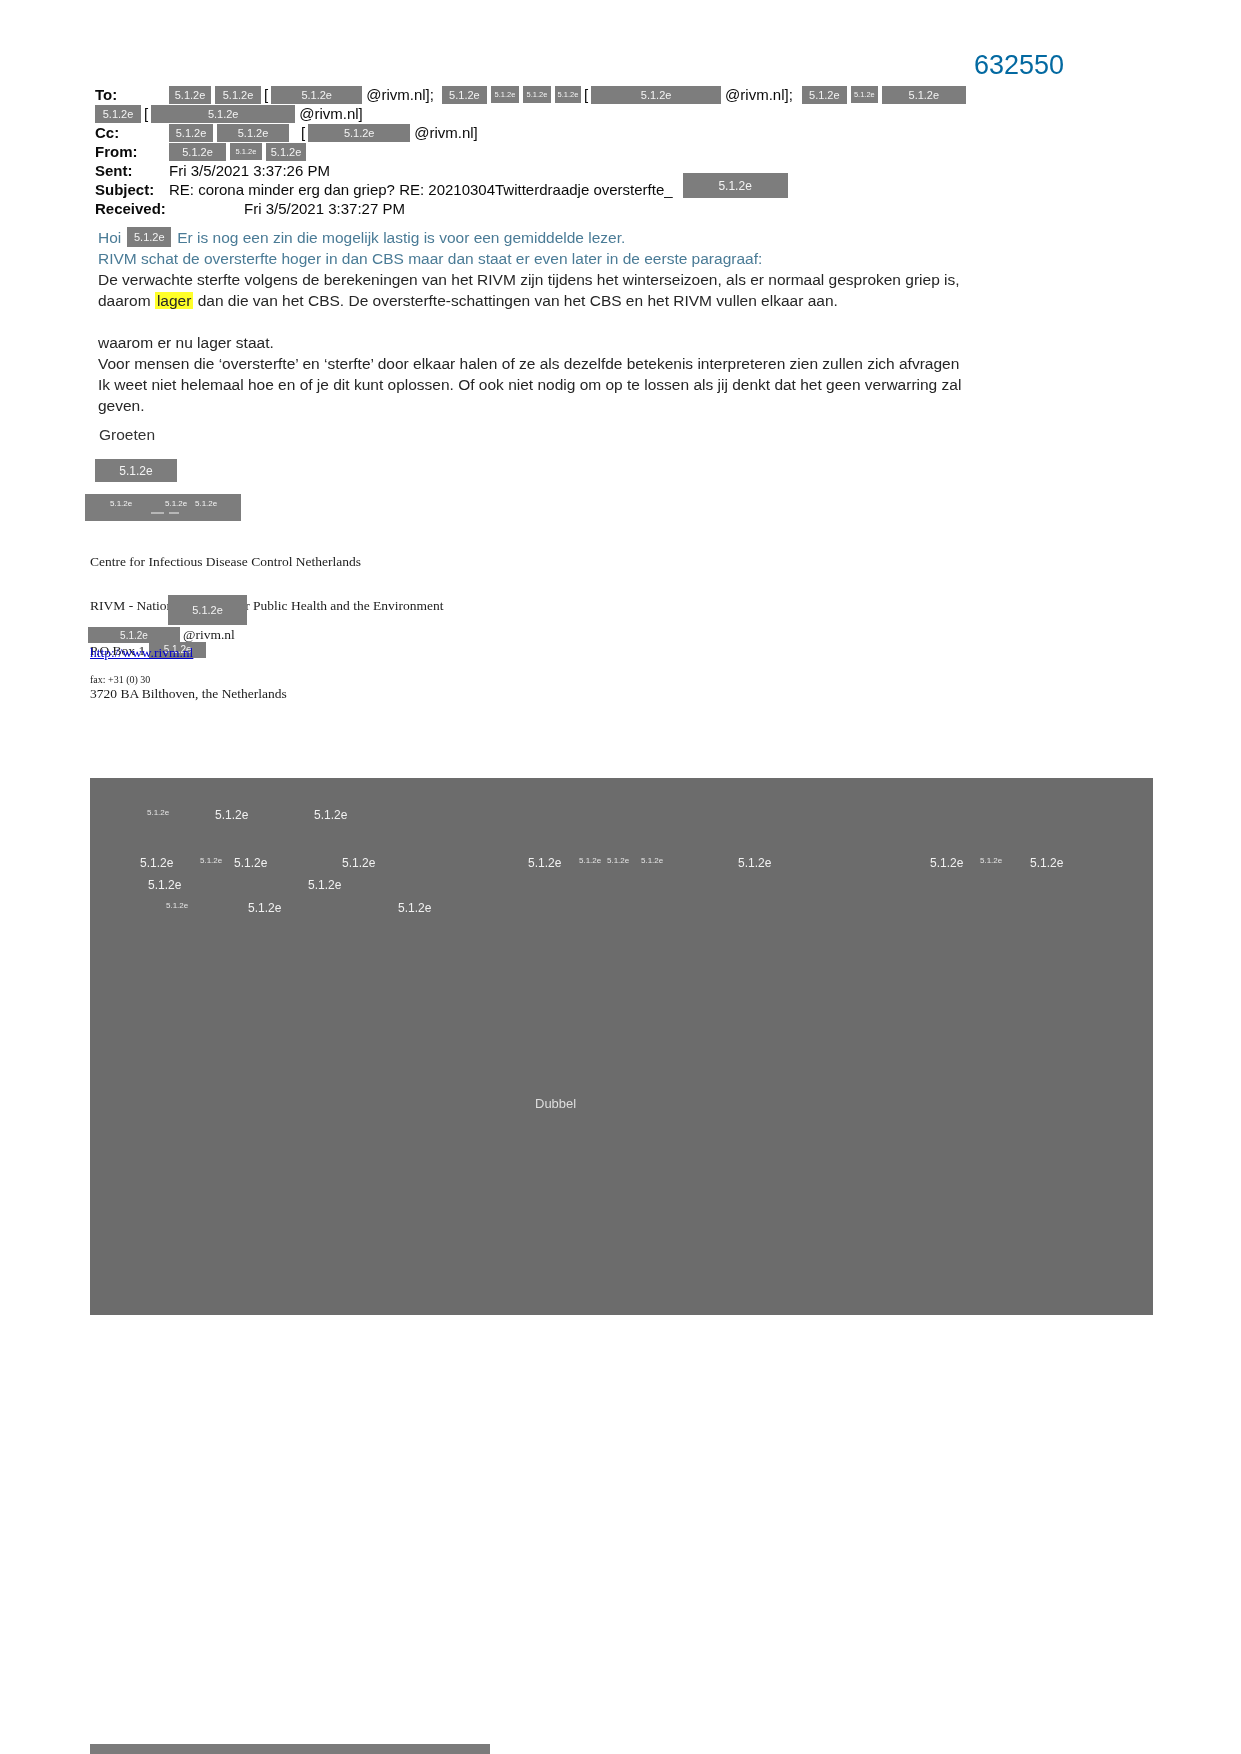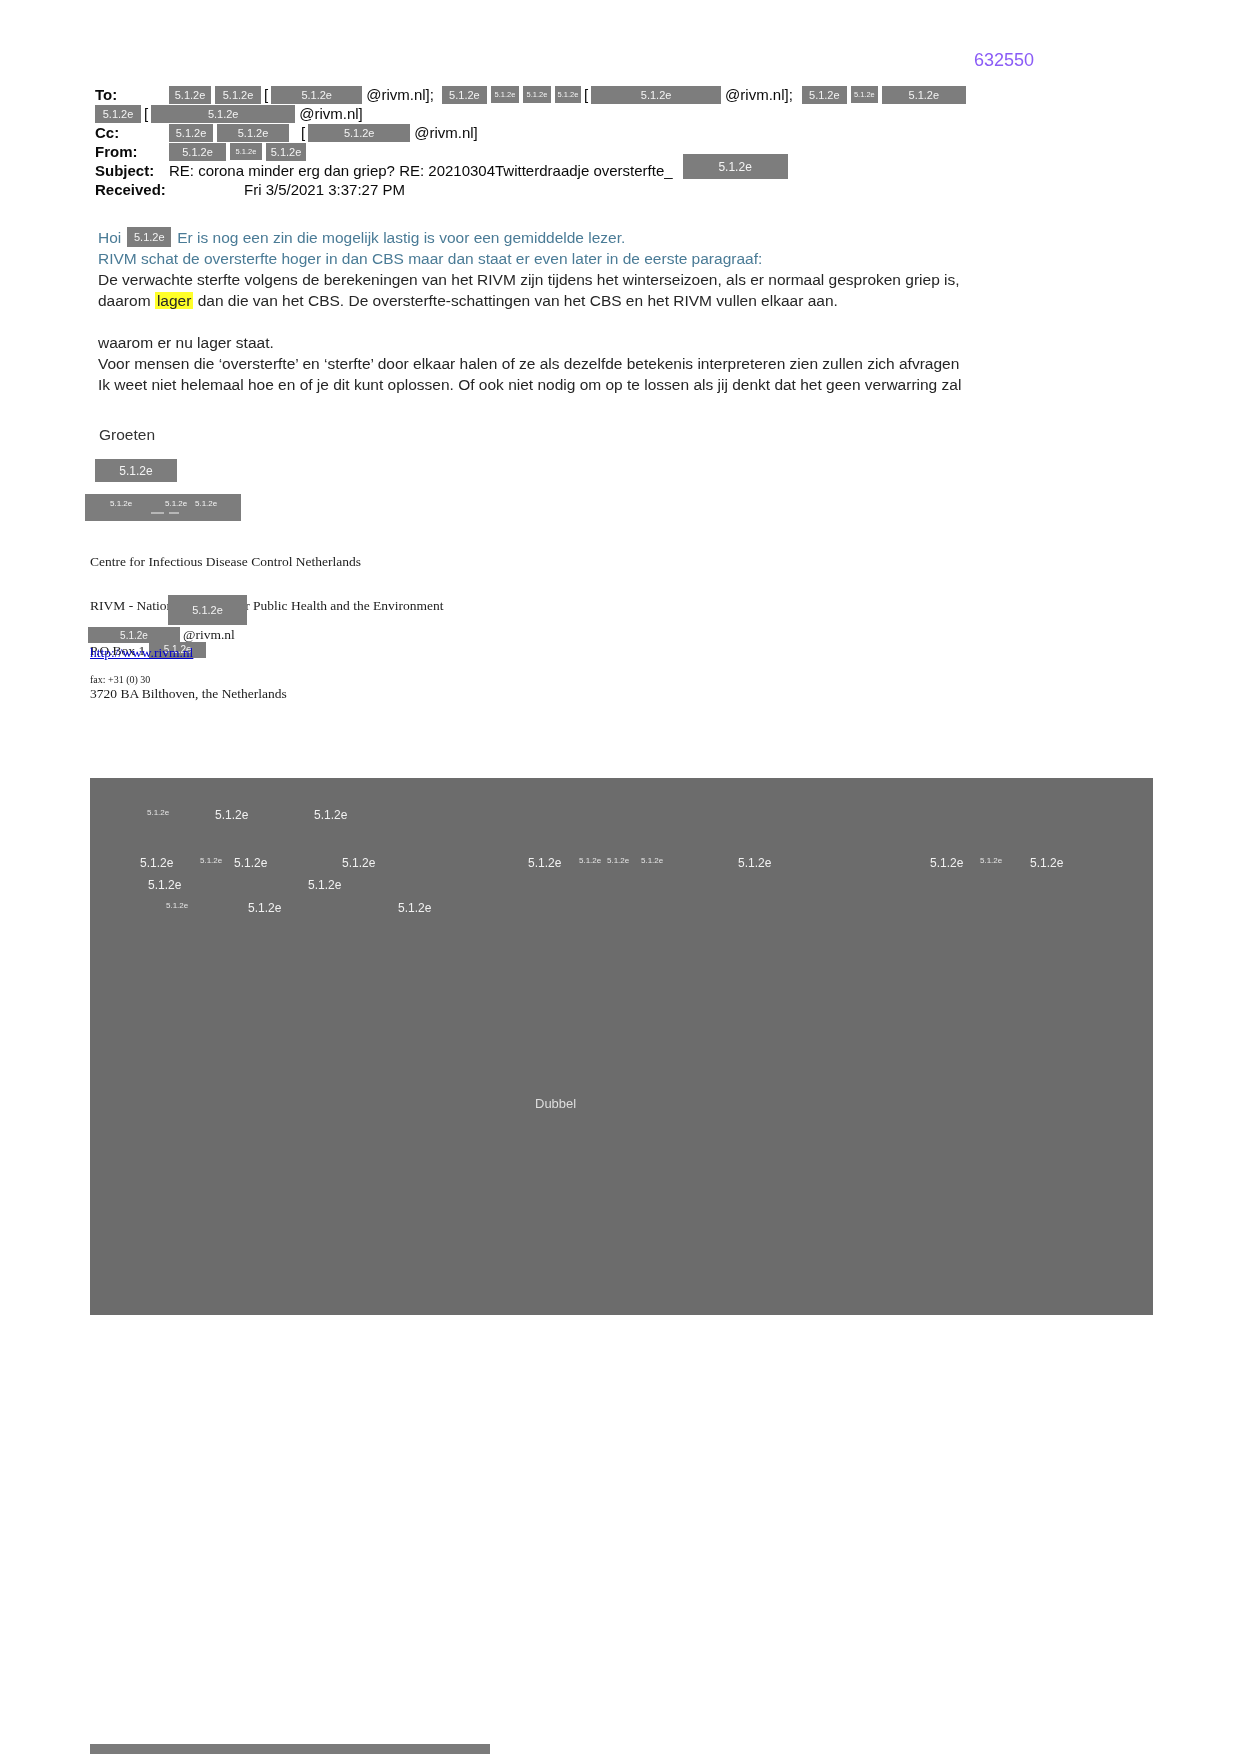--- a/index.html
+++ b/index.html
@@ -1,19 +1,19 @@
 <!DOCTYPE html>
 <html><head>
 <meta charset="utf-8">
 <style>
   html,body{margin:0;padding:0;background:#fff;}
   .page{position:relative;width:1241px;height:1754px;background:#ffffff;
         font-family:"Liberation Sans",sans-serif;color:#141414;overflow:hidden;}
 
-  .doc-number{position:absolute;left:974px;top:50px;font-size:18px;color:#8b5cf6;}
+  .doc-number{position:absolute;left:974px;top:50px;font-size:27px;color:#0369a1;}
 
   
   .headers{position:absolute;left:95px;top:85px;width:1050px;}
   .hline{display:flex;align-items:center;gap:4px;height:19px;font-size:15px;white-space:pre;}
   .hlabel{font-weight:bold;width:70px;flex:0 0 auto;color:#0a0a0a;}
   .hval{color:#0a0a0a;}
   .bracket{color:#0a0a0a;margin:0 -1px;}
 
   .rbox{display:inline-flex;align-items:center;justify-content:center;
         background:#7d7d7d;color:#f4f4f4;height:18px;font-size:11px;flex:0 0 auto;}
@@ -117,20 +117,24 @@
       <span class="hval">@rivm.nl]</span>
     </div>
 
     <div class="hline">
       <span class="hlabel">From:</span>
       <span class="rbox" style="width:57px">5.1.2e</span>
       <span class="rbox sm" style="width:32px">5.1.2e</span>
       <span class="rbox" style="width:40px">5.1.2e</span>
     </div>
 
+    <div class="hline">
+      <span class="hlabel">Sent:</span>
+      <span class="hval">Fri 3/5/2021 3:37:26 PM</span>
+    </div>
 
     <div class="hline">
       <span class="hlabel">Subject:</span>
       <span class="hval">RE: corona minder erg dan griep? RE: 20210304Twitterdraadje oversterfte_</span>
       <span class="rbox subj" style="width:105px">5.1.2e</span>
     </div>
 
     <div class="hline">
       <span class="hlabel">Received:</span>
       <span class="hval indent75">Fri 3/5/2021 3:37:27 PM</span>
@@ -139,20 +143,21 @@
 
   <div class="ebody">
     <div class="bline blue"><span>Hoi</span><span class="inline-rbox">5.1.2e</span><span>Er is nog een zin die mogelijk lastig is voor een gemiddelde lezer.</span></div>
     <div class="bline blue">RIVM schat de oversterfte hoger in dan CBS maar dan staat er even later in de eerste paragraaf:</div>
     <div class="bline">De verwachte sterfte volgens de berekeningen van het RIVM zijn tijdens het winterseizoen, als er normaal gesproken griep is,</div>
     <div class="bline"><span>daarom </span><span class="hl">lager</span><span> dan die van het CBS. De oversterfte-schattingen van het CBS en het RIVM vullen elkaar aan.</span></div>
     <div class="gap21"></div>
     <div class="bline">waarom er nu lager staat.</div>
     <div class="bline">Voor mensen die ‘oversterfte’ en ‘sterfte’ door elkaar halen of ze als dezelfde betekenis interpreteren zien zullen zich afvragen</div>
     <div class="bline">Ik weet niet helemaal hoe en of je dit kunt oplossen. Of ook niet nodig om op te lossen als jij denkt dat het geen verwarring zal</div>
+    <div class="bline">geven.</div>
   </div>
 
   <div class="closing">Groeten</div>
   <div class="closing-box">5.1.2e</div>
 
   <div class="sig-box">
     <span class="p1">5.1.2e</span>
     <span class="p2">5.1.2e</span>
     <span class="p3">5.1.2e</span>
     <span class="sub1"></span>

